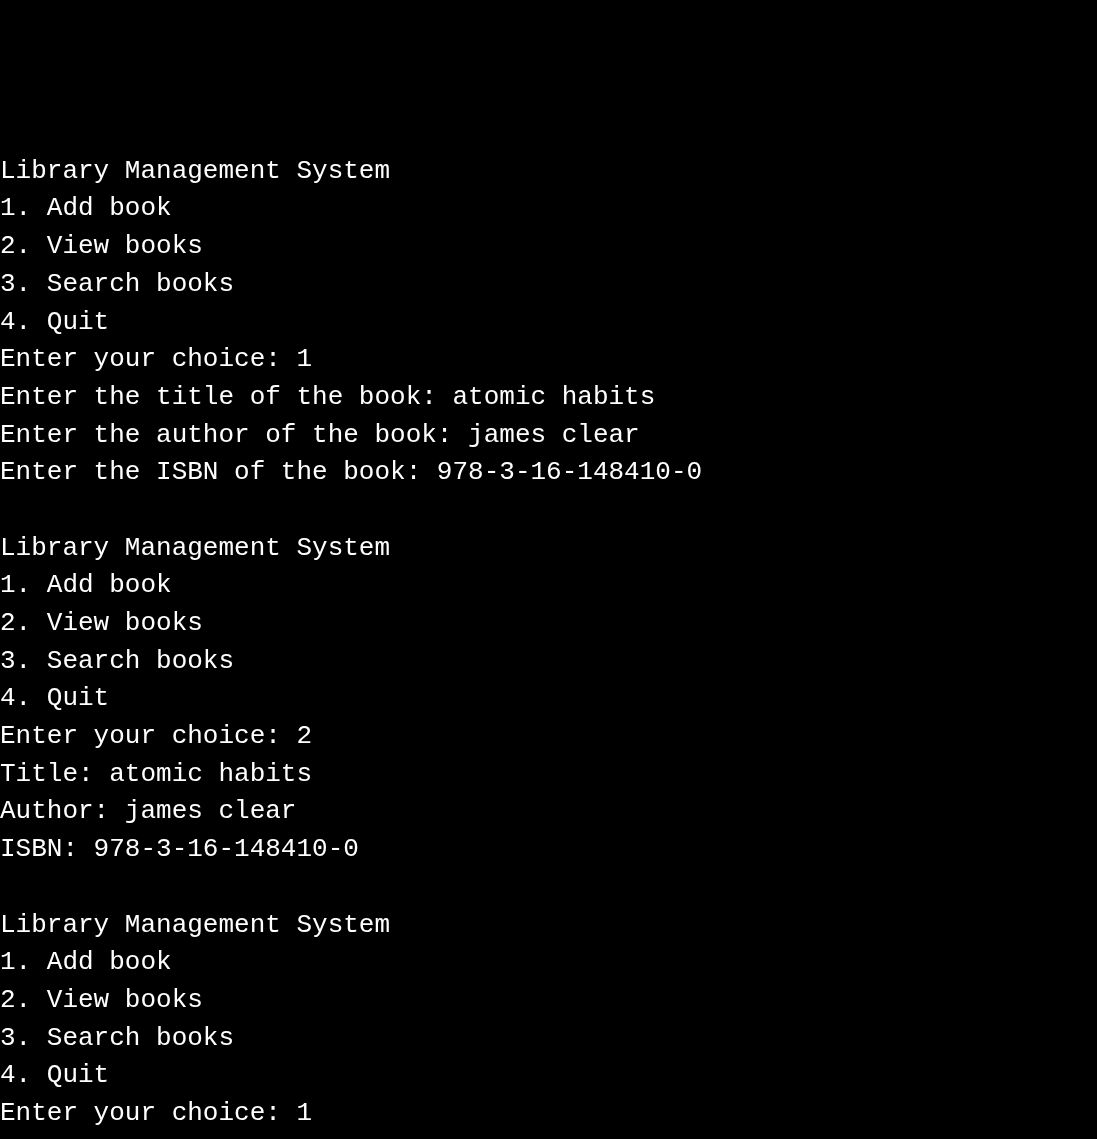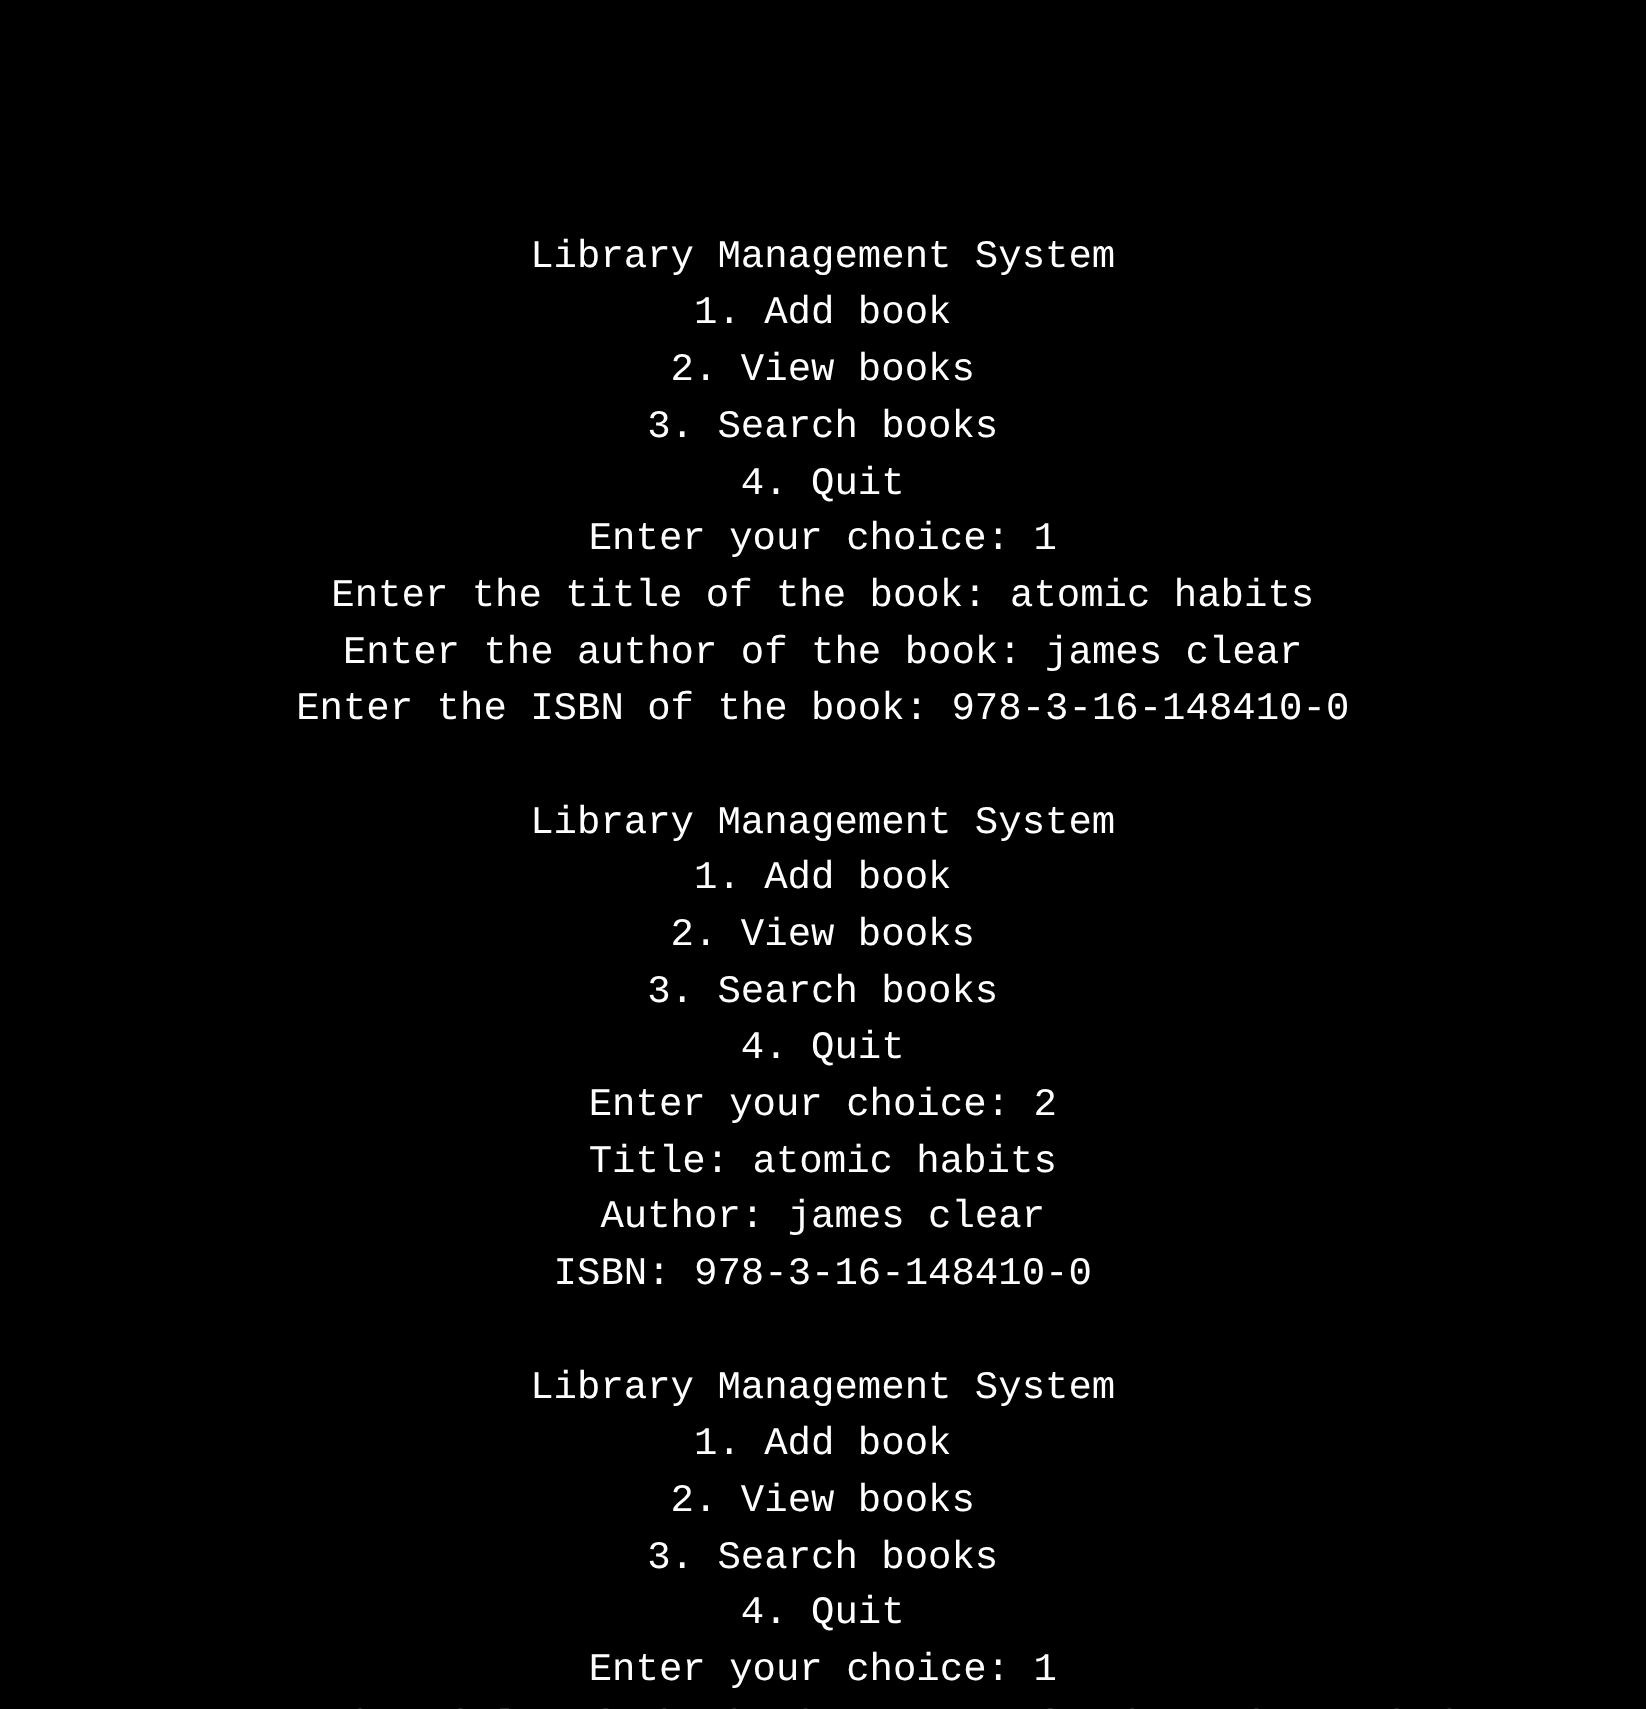--- a/index.html
+++ b/index.html
@@ -14,21 +14,20 @@
       font-size: 26px;
       line-height: 1.45;
       padding: 2px 0;
       width: 1097px;
       height: 1139px;
       overflow: hidden;
       white-space: pre;
     }
     .terminal-line {
       display: block;
-      text-align: center;
     }
     .blank-line {
       height: 1.45em;
     }
   </style>
 </head>
 <body>
 
 
 

